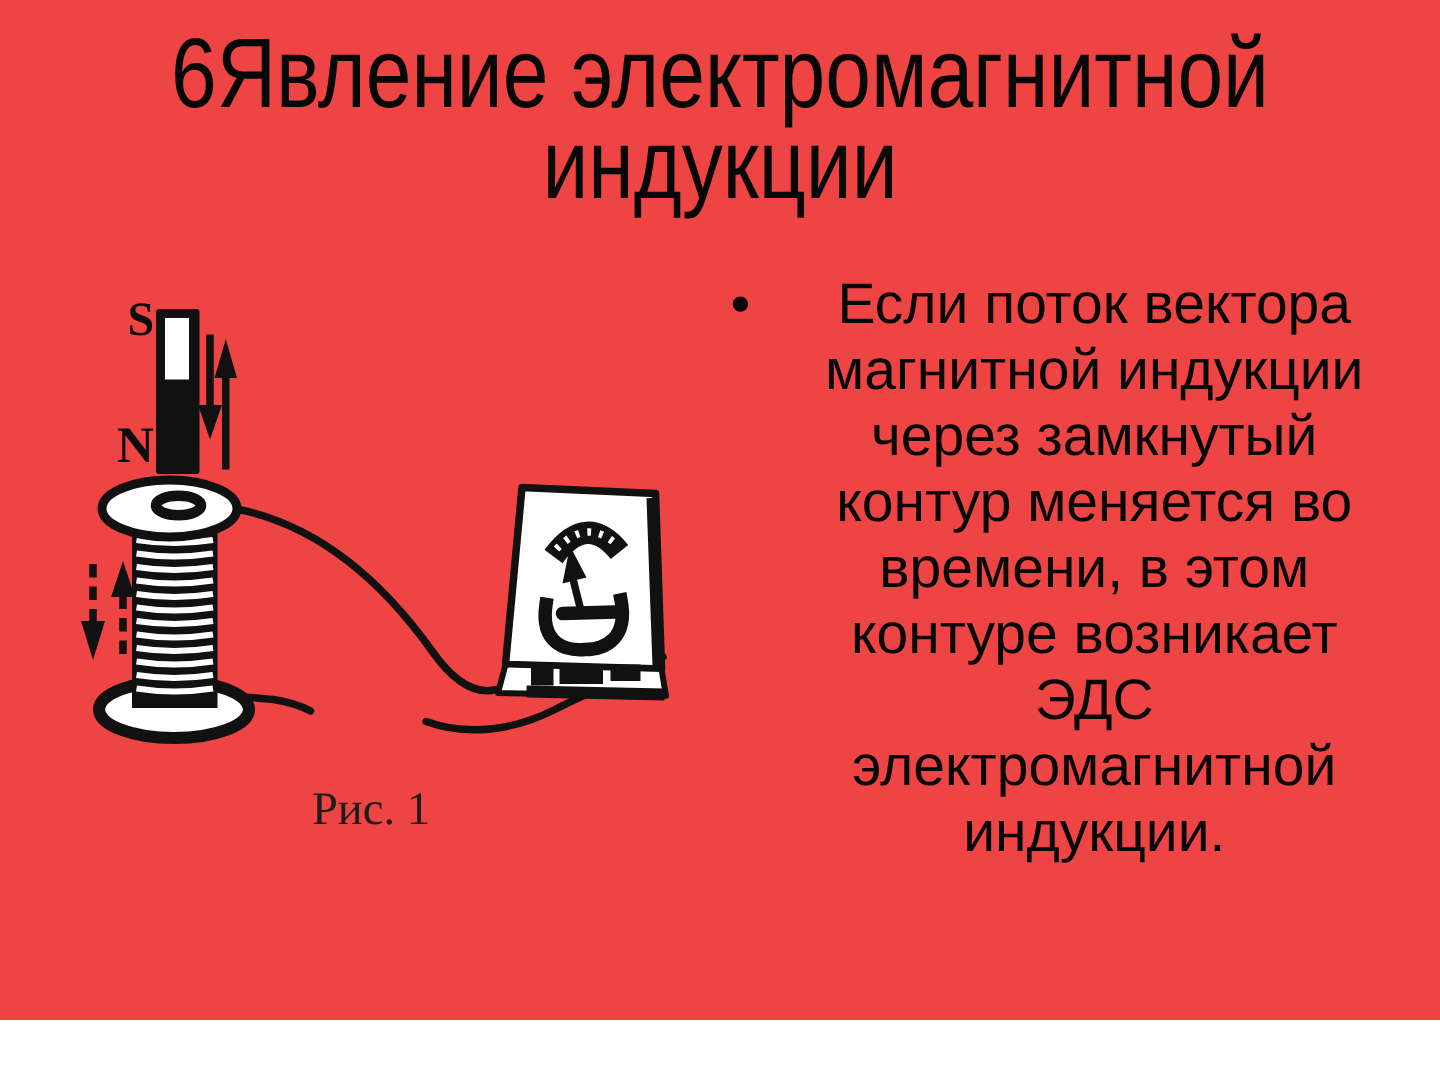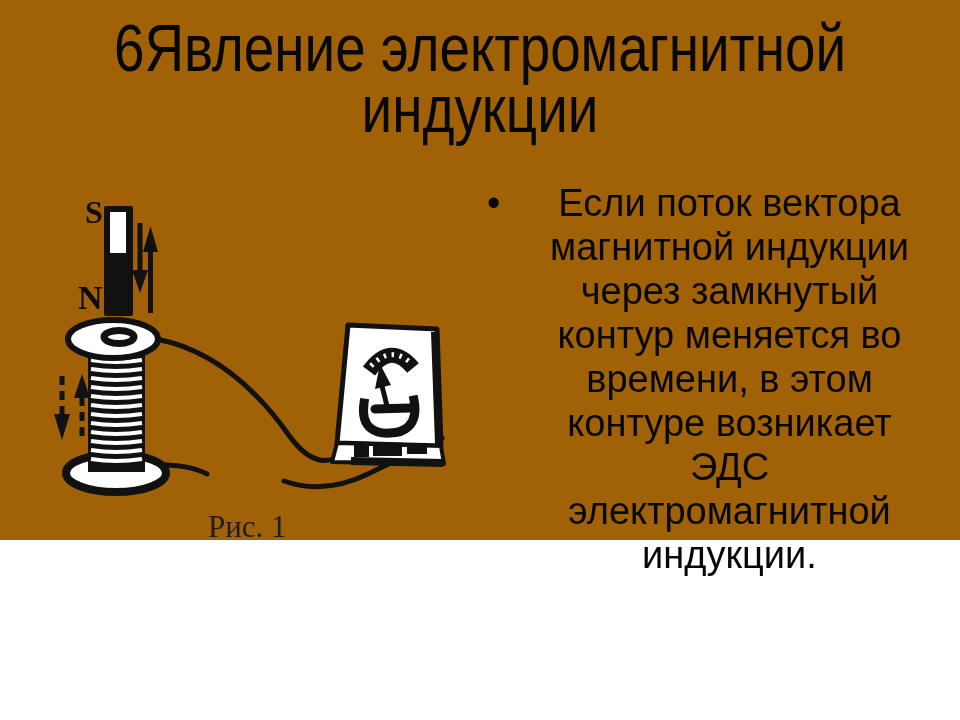--- a/index.html
+++ b/index.html
@@ -7,22 +7,22 @@
     padding: 0;
     width: 960px;
     height: 720px;
     background: #ffffff;
     overflow: hidden;
     font-family: "Liberation Sans", sans-serif;
   }
   .slide {
     position: relative;
     width: 960px;
-    height: 540px;
-    background: #a16207;
+    height: 680px;
+    background: #ef4444;
   }
   .title {
     position: absolute;
     top: 18px;
     left: 0;
     width: 960px;
     margin: 0;
     text-align: center;
     font-size: 66px;
     line-height: 61px;
@@ -45,21 +45,21 @@
     position: absolute;
     font-family: "Liberation Serif", serif;
     font-weight: 700;
     color: #0d0d0d;
   }
   .pole-s { left: 60px; top: 31px;  font-size: 32px; line-height: 32px; }
   .pole-n { left: 53px; top: 116px; font-size: 34px; line-height: 34px; }
   .fig-caption {
     position: absolute;
     left: 183px;
-    top: 345px;
+    top: 357px;
     font-family: "Liberation Serif", serif;
     font-size: 31px;
     line-height: 34px;
     color: #1d1d1d;
     white-space: nowrap;
   }
   .bullet-block {
     position: absolute;
     left: 487px;
     top: 181px;

